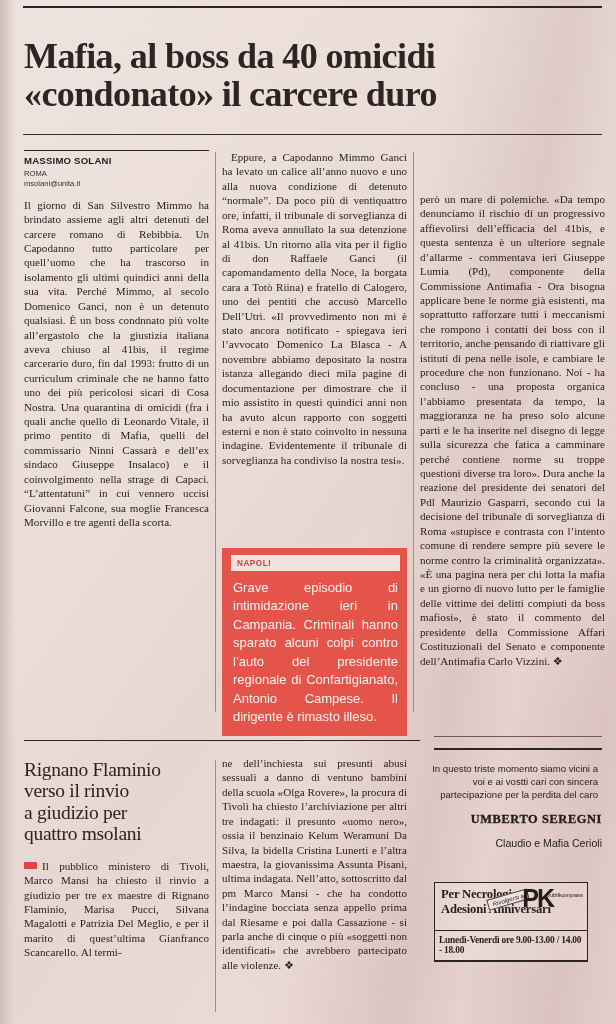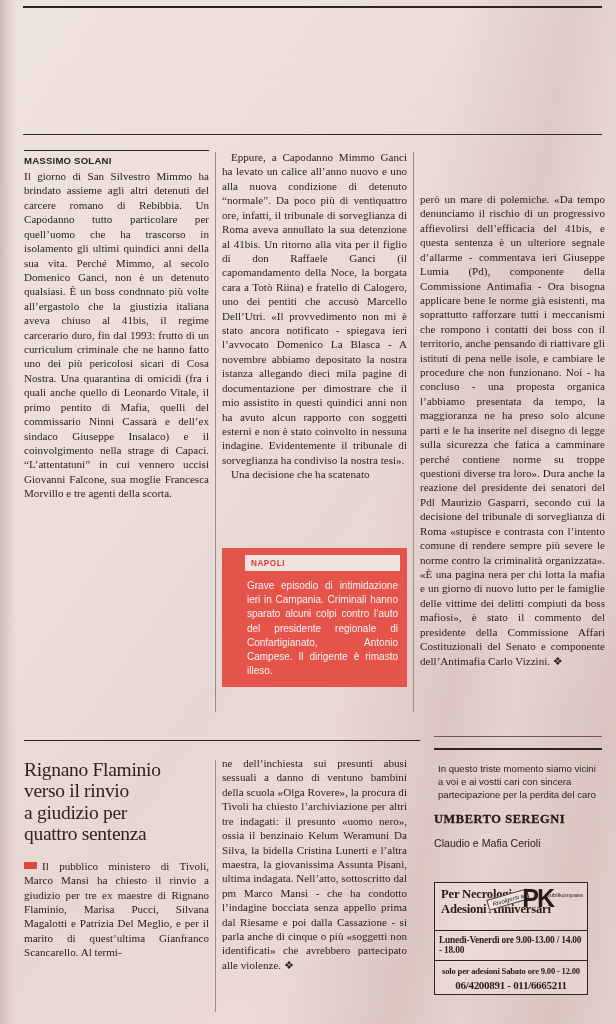--- a/index.html
+++ b/index.html
@@ -117,37 +117,37 @@
   }
   .body + .body { text-indent: 9px; }
   .p-indent { text-indent: 9px; }
 
   
   .napoli-box {
     position: absolute;
     left: 0; top: 398px;
     width: 185px;
     background: #e4544a;
-    padding: 0 0 9px 16px;
+    padding: 0 0 9px 2px;
     box-sizing: border-box;
   }
   .napoli-kicker {
     background: #f0e3df;
     margin: 7px 7px 8px 7px;
     padding: 4px 6px 3px 6px;
     font-family: "Liberation Sans", sans-serif;
     font-weight: bold;
     font-size: 8.2px;
     letter-spacing: 0.5px;
     color: #d2413a;
   }
   .napoli-text {
     margin: 0 9px;
     font-family: "Liberation Sans", sans-serif;
-    font-size: 10px;
+    font-size: 13px;
     line-height: 1.42;
     text-align: justify;
     color: #fdf4f2;
   }
 
   
   .rule-mid {
     position: absolute; left: 8px; width: 396px; top: 740px;
     border-top: 1.6px solid #2c2421;
   }
@@ -176,22 +176,22 @@
   .bullet-sq {
     display: inline-block;
     width: 13px; height: 7px;
     background: #e0483f;
     margin-right: 5px;
     vertical-align: 1px;
   }
 
   
   .obit {
-    position: absolute; left: 410px; right: 0; top: 6px;
-    text-align: left;
+    position: absolute; left: 391px; right: 0; top: 6px;
+    text-align: right;
     font-family: "Liberation Sans", sans-serif;
   }
   .obit-text {
     font-size: 9.6px;
     line-height: 1.36;
     color: #2a2320;
     margin: 0 4px;
   }
   .obit-name {
     font-family: "Liberation Serif", serif;
@@ -286,36 +286,43 @@
   }
 </style>
 </head>
 <body>
 
 <div class="page">
   <div class="inner">
 
     <div class="rule-top"></div>
 
+    <h1 class="headline">
+      <span>Mafia, al boss da 40 omicidi</span>
+      <span class="l2">«condonato» il carcere duro</span>
+    </h1>
 
     <div class="rule-underhead"></div>
 
     <div class="cols">
       <div class="vrule v1"></div>
       <div class="vrule v2"></div>
 
       <div class="col c1">
         <div class="byline-rule"></div>
         <div class="byline-name">MASSIMO SOLANI</div>
+        <div class="byline-meta">
+          <div>ROMA</div>
+          <div>msolani@unita.it</div>
+        </div>
         <p class="body">Il giorno di San Silvestro Mimmo ha brindato assieme agli altri detenuti del carcere romano di Rebibbia. Un Capodanno tutto particolare per quell’uomo che ha trascorso in isolamento gli ultimi quindici anni della sua vita. Perché Mimmo, al secolo Domenico Ganci, non è un detenuto qualsiasi. È un boss condnnato più volte all’ergastolo che la giustizia italiana aveva chiuso al 41bis, il regime carcerario duro, fin dal 1993: frutto di un curriculum criminale che ne hanno fatto uno dei più pericolosi sicari di Cosa Nostra. Una quarantina di omicidi (fra i quali anche quello di Leonardo Vitale, il primo pentito di Mafia, quelli del commissario Ninni Cassarà e dell’ex sindaco Giuseppe Insalaco) e il coinvolgimento nella strage di Capaci. “L’attentatuni” in cui vennero uccisi Giovanni Falcone, sua moglie Francesca Morvillo e tre agenti della scorta.</p>
       </div>
 
       <div class="col c2">
         <p class="body p-indent">Eppure, a Capodanno Mimmo Ganci ha levato un calice all’anno nuovo e uno alla nuova condizione di detenuto “normale”. Da poco più di ventiquattro ore, infatti, il tribunale di sorveglianza di Roma aveva annullato la sua detenzione al 41bis. Un ritorno alla vita per il figlio di don Raffaele Ganci (il capomandamento della Noce, la borgata cara a Totò Riina) e fratello di Calogero, uno dei pentiti che accusò Marcello Dell’Utri. «Il provvedimento non mi è stato ancora notificato - spiegava ieri l’avvocato Domenico La Blasca - A novembre abbiamo depositato la nostra istanza allegando dieci mila pagine di documentazione per dimostrare che il mio assistito in questi quindici anni non ha avuto alcun rapporto con soggetti esterni e non è stato coinvolto in nessuna indagine. Evidentemente il tribunale di sorveglianza ha condiviso la nostra tesi».</p>
-        <p class="body p-indent">Una decisione che ha scatenato</p>
 
         <div class="napoli-box">
           <div class="napoli-kicker">NAPOLI</div>
           <p class="napoli-text">Grave episodio di intimidazione ieri in Campania. Criminali hanno sparato alcuni colpi contro l’auto del presidente regionale di Confartigianato, Antonio Campese. Il dirigente è rimasto illeso.</p>
         </div>
       </div>
 
       <div class="col c3">
         <p class="body">però un mare di polemiche. «Da tempo denunciamo il rischio di un progressivo affievolirsi dell’efficacia del 41bis, e questa sentenza è un ulteriore segnale d’allarme - commentava ieri Giuseppe Lumia (Pd), componente della Commissione Antimafia - Ora bisogna applicare bene le norme già esistenti, ma soprattutto rafforzare tutti i meccanismi che rompono i contatti dei boss con il territorio, anche pensando di riattivare gli istituti di pena nelle isole, e cambiare le procedure che non funzionano. Noi - ha concluso - una proposta organica l’abbiamo presentata da tempo, la maggioranza ne ha preso solo alcune parti e le ha inserite nel disegno di legge sulla sicurezza che fatica a camminare perché contiene norme su troppe questioni diverse tra loro». Dura anche la reazione del presidente dei senatori del Pdl Maurizio Gasparri, secondo cui la decisione del tribunale di sorveglianza di Roma «stupisce e contrasta con l’intento comune di rendere sempre più severe le norme contro la criminalità organizzata». «È una pagina nera per chi lotta la mafia e un giorno di nuovo lutto per le famiglie delle vittime dei delitti compiuti da boss mafiosi», è stato il commento del presidente della Commissione Affari Costituzionali del Senato e componente dell’Antimafia Carlo Vizzini. ❖</p>
       </div>
@@ -326,21 +333,21 @@
     <div class="rule-mid3"></div>
 
     <div class="bottom">
       <div class="vrule v3"></div>
 
       <div class="col c1">
         <h2 class="head2">
           <span>Rignano Flaminio</span><br>
           <span>verso il rinvio</span><br>
           <span>a giudizio per</span><br>
-          <span>quattro sentenza</span>
+          <span>quattro msolani</span>
         </h2>
         <p class="body" style="margin-top:14px;"><span class="bullet-sq"></span><span>Il pubblico ministero di Tivoli, Marco Mansi ha chiesto il rinvio a giudizio per tre ex maestre di Rignano Flaminio, Marisa Pucci, Silvana Magalotti e Patrizia Del Meglio, e per il marito di quest’ultima Gianfranco Scancarello. Al termi-</span></p>
       </div>
 
       <div class="col c2">
         <p class="body">ne dell’inchiesta sui presunti abusi sessuali a danno di ventuno bambini della scuola «Olga Rovere», la procura di Tivoli ha chiesto l’archiviazione per altri tre indagati: il presunto «uomo nero», ossia il benzinaio Kelum Weramuni Da Silva, la bidella Cristina Lunerti e l’altra maestra, la giovanissima Assunta Pisani, ultima indagata. Nell’atto, sottoscritto dal pm Marco Mansi - che ha condotto l’indagine bocciata senza appello prima dal Riesame e poi dalla Cassazione - si parla anche di cinque o più «soggetti non identificati» che avrebbero partecipato alle violenze. ❖</p>
       </div>
 
       <div class="obit">
         <p class="obit-text">In questo triste momento siamo vicini a voi e ai vostti cari con sincera partecipazione per la perdita del caro</p>
@@ -354,21 +361,17 @@
             <span>Per Necrologie</span><br>
             <span>Adesioni Anniversari</span>
           </div>
           <div class="ad-logo">
             <div class="ad-tag">Rivolgersi a</div>
             <div class="ad-pk">PK</div>
             <div class="ad-pk-sub">publikompass</div>
           </div>
         </div>
         <div class="ad-row2">Lunedì-Venerdì  ore 9.00-13.00 / 14.00 - 18.00</div>
-        <div class="ad-row3">
-          <div>solo per adesioni  Sabato ore 9.00 - 12.00</div>
-          <div class="ad-phone">06/4200891 - 011/6665211</div>
-        </div>
       </div>
     </div>
 
   </div>
 </div>
 
 </body></html>

